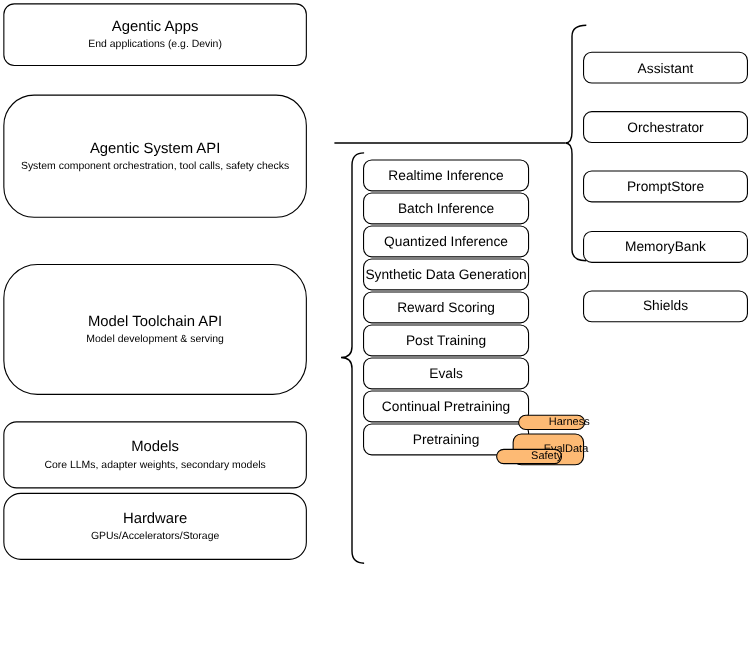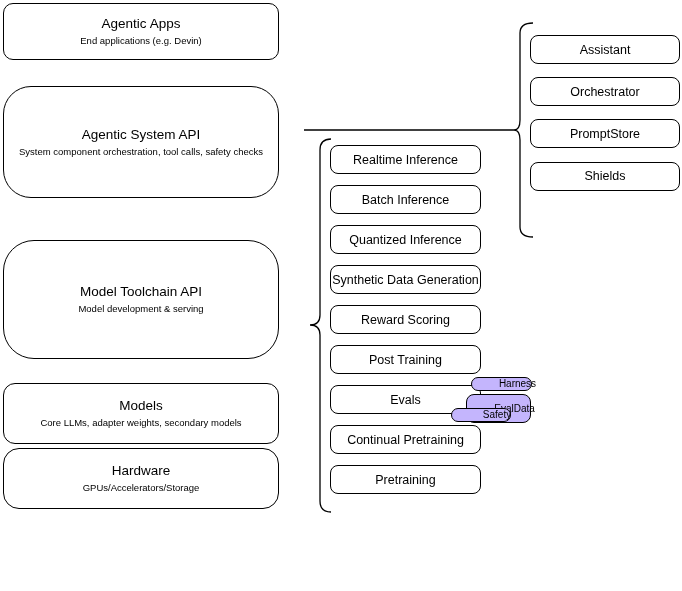--- a/index.html
+++ b/index.html
@@ -18,41 +18,41 @@
   .lbox .t { font-size:13.5px; line-height:16px; white-space:nowrap; }
   .lbox .s { font-size:9.5px;  line-height:12px; white-space:nowrap; }
   .lb1 { top:3px;   height:57px;  border-radius:10px; }
   .lb2 { top:86px;  height:112px; border-radius:28px; }
   .lb3 { top:240px; height:119px; border-radius:31px; }
   .lb4 { top:383px; height:61px;  border-radius:12px; }
   .lb5 { top:448px; height:61px;  border-radius:16px; }
   .lb6 { top:531px; height:59px;  border-radius:12px; }
 
   
-  .mcol { position:absolute; left:330px; top:145px; display:flex; flex-direction:column; gap:11px; }
+  .mcol { position:absolute; left:330px; top:145px; display:flex; flex-direction:column; gap:1px; }
   .mbox {
     width:151px; height:29px; box-sizing:border-box;
     background:#fff; border:1.3px solid #000; border-radius:8px;
     display:flex; align-items:center; justify-content:center;
     font-size:12.5px; white-space:nowrap;
   }
 
   
   .rcol { position:absolute; left:530px; top:35px; display:flex; flex-direction:column; gap:13.2px; }
   .rbox {
     width:150px; height:29px; box-sizing:border-box;
     background:#fff; border:1.3px solid #000; border-radius:8px;
     display:flex; align-items:center; justify-content:center;
-    font-size:12.5px; white-space:nowrap;
+    font-size:12.5px; white-space:nowrap;margin-top:12px;
   }
 
   
   .pill {
     position:absolute; box-sizing:border-box; z-index:3;
-    background:#c4b5fd; border:1.2px solid #000; border-radius:8px;
+    background:#fdba74; border:1.2px solid #000; border-radius:8px;
     display:flex; align-items:center; justify-content:center;
     font-size:10px; line-height:10px; white-space:nowrap;padding-left:32px;
   }
   .pill-harness  { left:471px; top:377px; width:61px; height:13.5px; }
   .pill-evaldata { left:466px; top:394px; width:65px; height:29px; }
   .pill-safety   { left:451px; top:408px; width:60px; height:14px; }
 
   .overlay { position:absolute; left:0; top:0; width:682px; height:591px; pointer-events:none; }
 </style>
 </head>
@@ -100,16 +100,17 @@
   </div>
 
   <div class="pill pill-harness">Harness</div>
   <div class="pill pill-evaldata">EvalData</div>
   <div class="pill pill-safety">Safety</div>
 
   <div class="rcol">
     <div class="rbox">Assistant</div>
     <div class="rbox">Orchestrator</div>
     <div class="rbox">PromptStore</div>
+    <div class="rbox">MemoryBank</div>
     <div class="rbox">Shields</div>
   </div>
 
 </div>
 
 </body></html>

